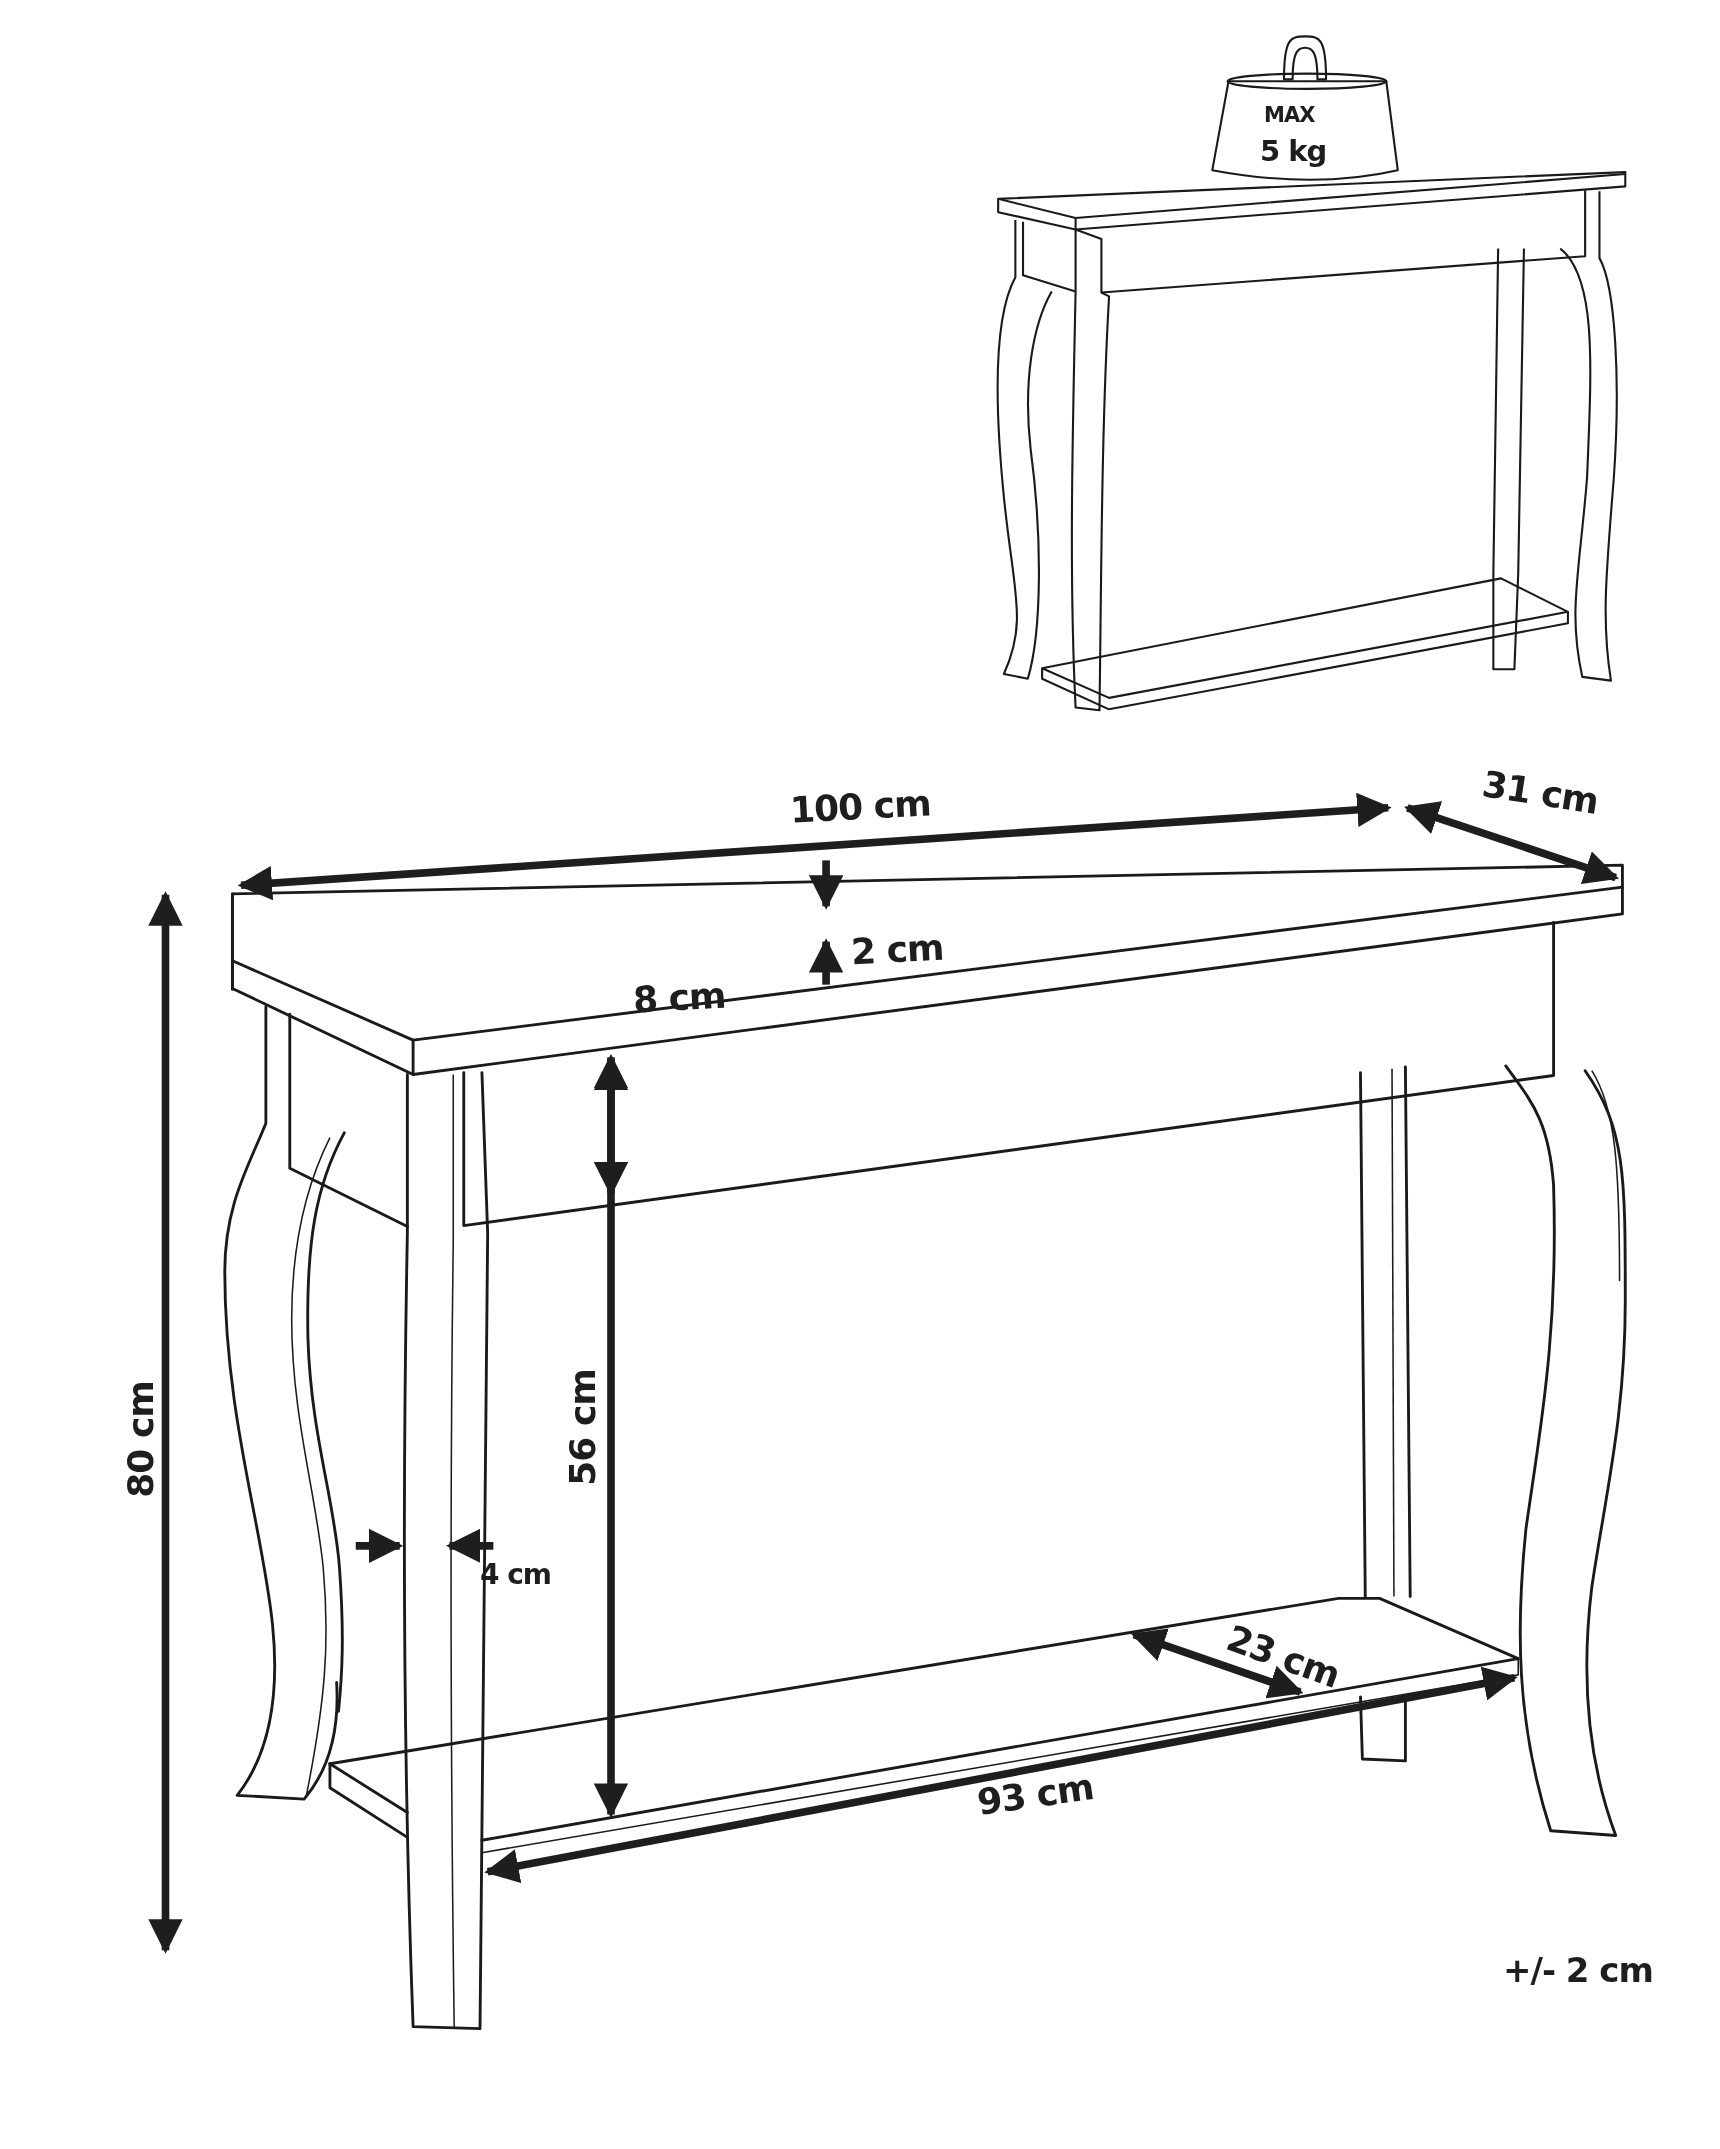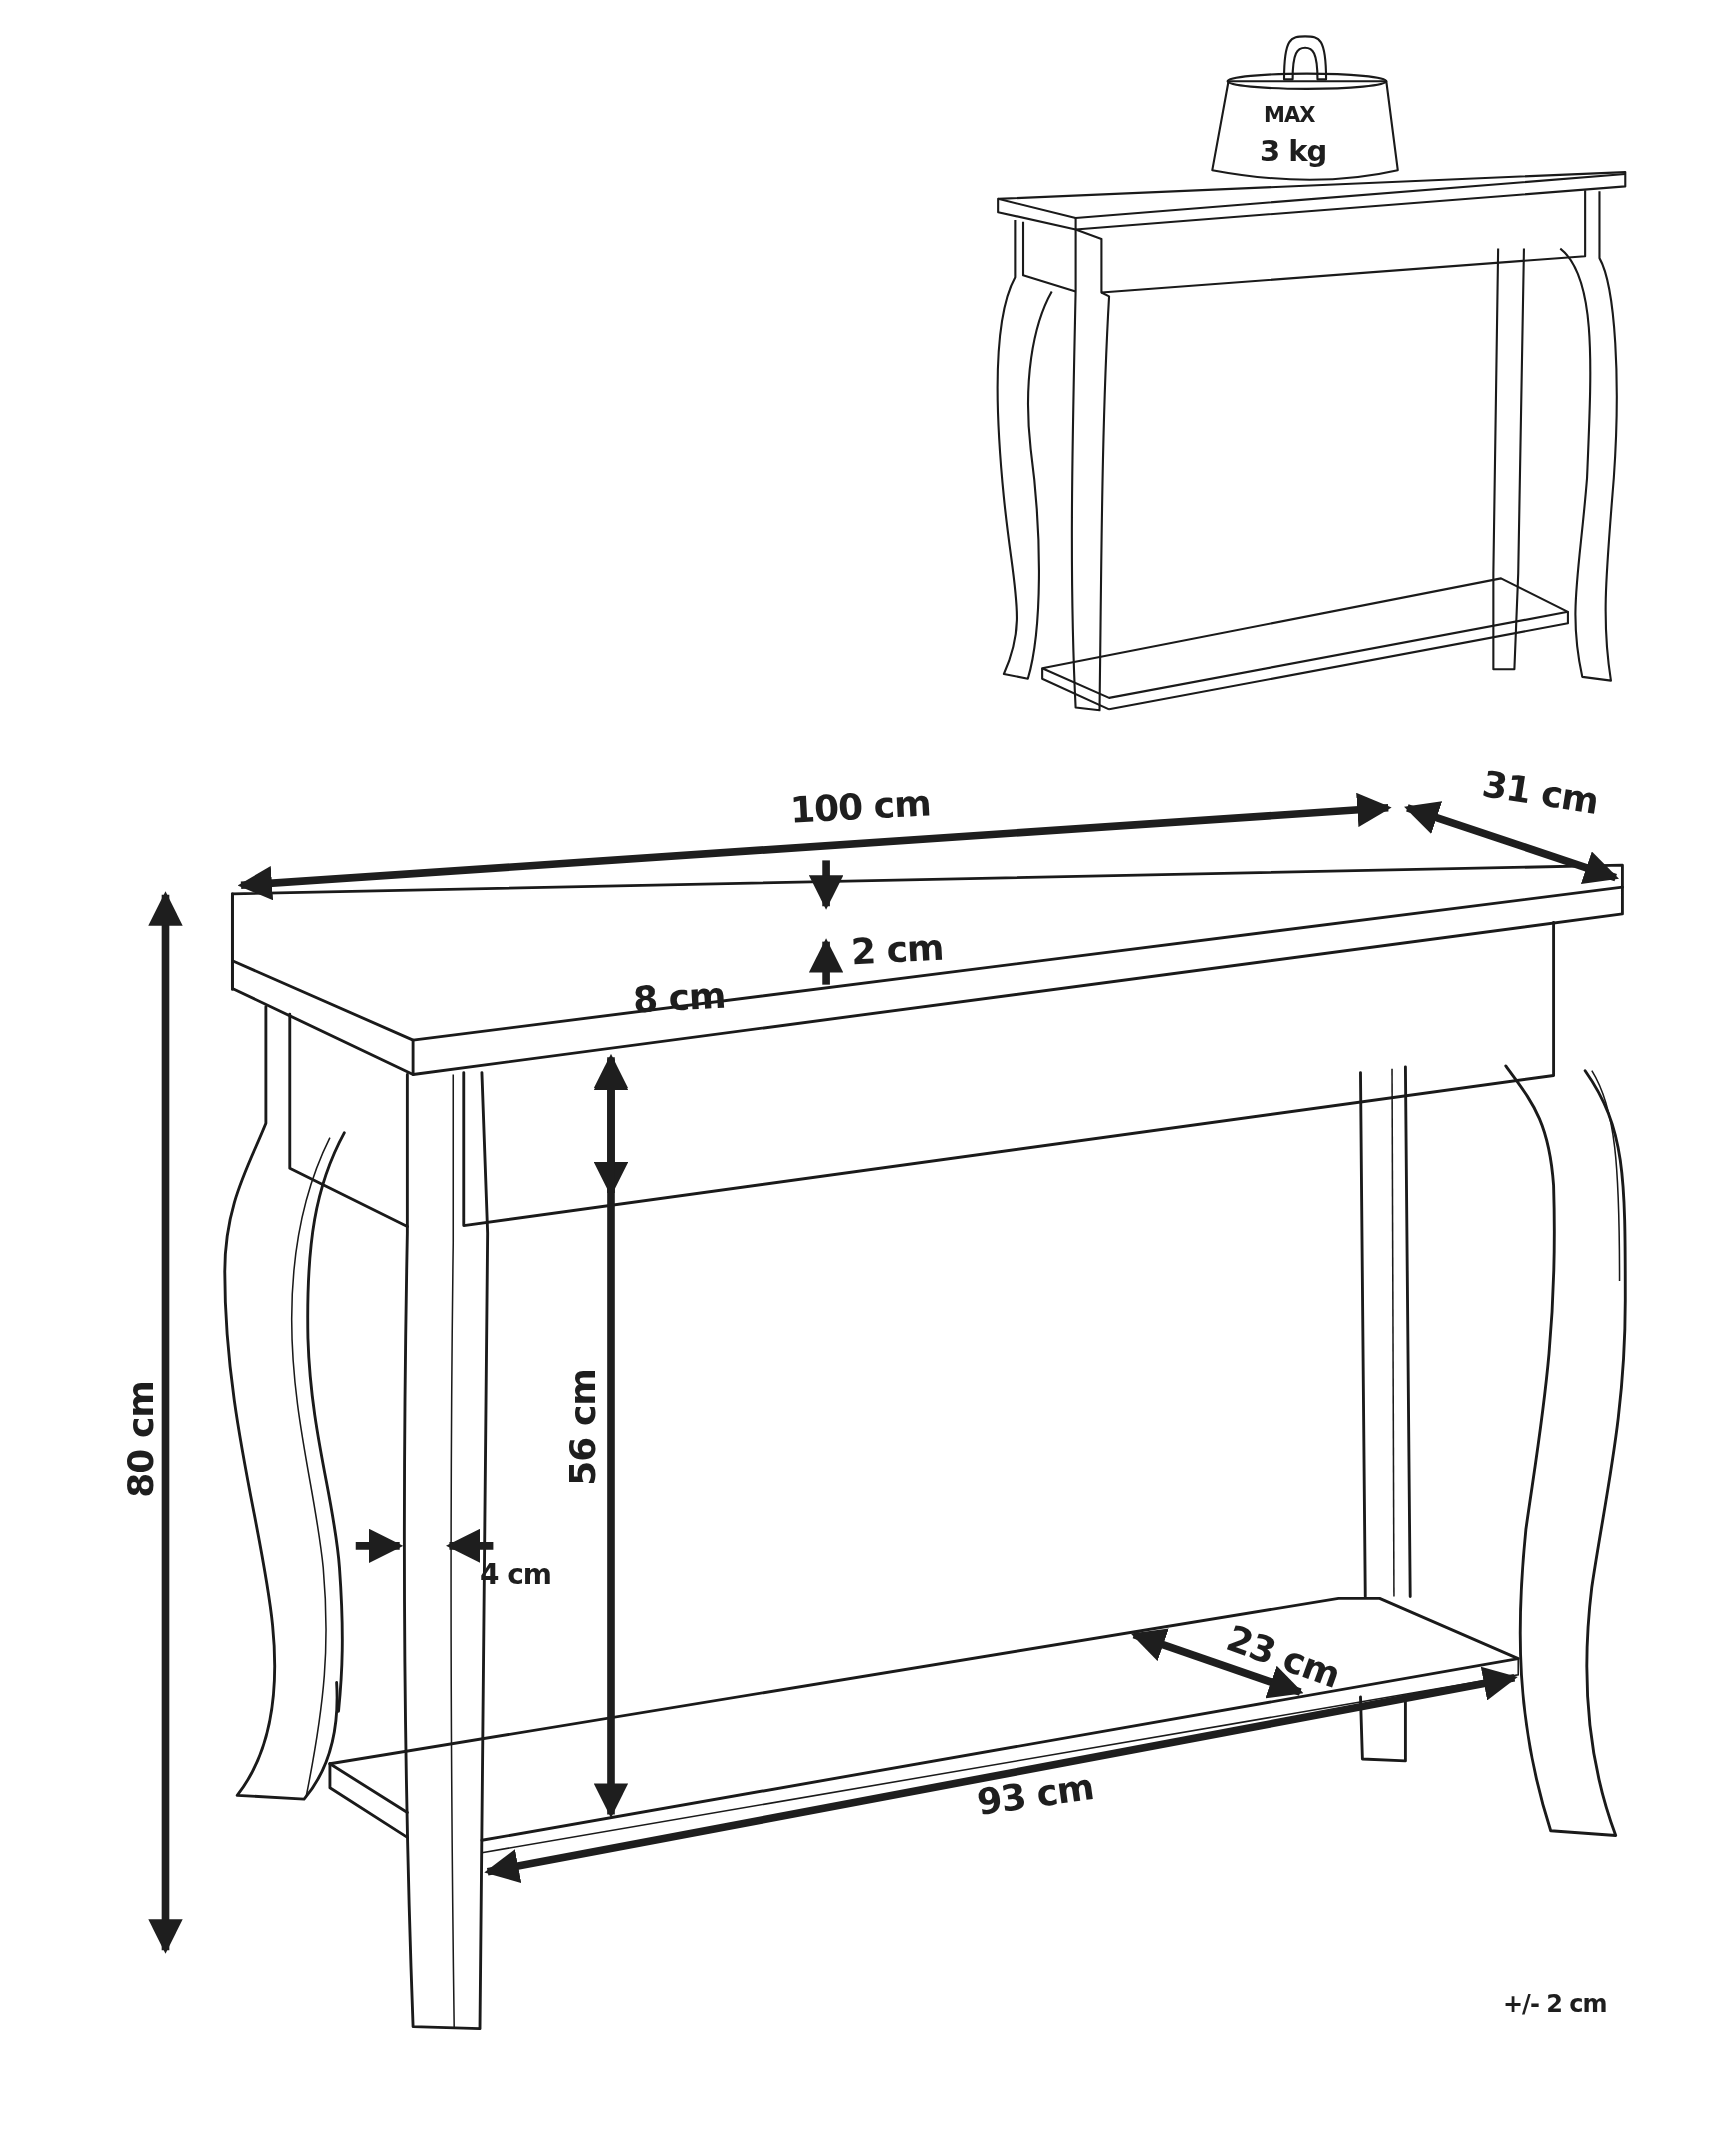--- a/index.html
+++ b/index.html
@@ -98,25 +98,25 @@
     <line class="dim" x1="372" y1="1617" x2="418" y2="1617" marker-end="url(#ah)"></line>
     <line class="dim" x1="516" y1="1617" x2="470" y2="1617" marker-end="url(#ah)"></line>
 
     <line class="dim" x1="1186" y1="1710" x2="1360" y2="1770" marker-start="url(#ah)" marker-end="url(#ah)"></line>
 
     <line class="dim" x1="510" y1="1958" x2="1584" y2="1755" marker-start="url(#ah)" marker-end="url(#ah)"></line>
   </g>
 </svg>
 
 <div class="lbl" style="left:1264px;top:103px;font-size:21px;">MAX</div>
-<div class="lbl" style="left:1260px;top:134px;font-size:29px;">3 kg</div>
+<div class="lbl" style="left:1260px;top:134px;font-size:29px;">5 kg</div>
 
 <div class="lbl" style="left:790px;top:786px;font-size:36px;transform:rotate(-3deg);">100 cm</div>
 <div class="lbl" style="left:1482px;top:772px;font-size:36px;transform:rotate(9deg);">31 cm</div>
 <div class="lbl" style="left:851px;top:929px;font-size:36px;transform:rotate(-3deg);">2 cm</div>
 <div class="lbl" style="left:633px;top:977px;font-size:36px;transform:rotate(-3deg);">8 cm</div>
 <div class="lbl" style="left:524px;top:1407px;font-size:36px;transform:rotate(-90deg);">56 cm</div>
 <div class="lbl" style="left:82px;top:1419px;font-size:36px;transform:rotate(-90deg);">80 cm</div>
 <div class="lbl" style="left:480px;top:1558px;font-size:28px;">4 cm</div>
 <div class="lbl" style="left:1225px;top:1636px;font-size:36px;transform:rotate(20deg);">23 cm</div>
 <div class="lbl" style="left:977px;top:1774px;font-size:36px;transform:rotate(-8deg);">93 cm</div>
-<div class="lbl" style="left:1503px;top:1990px;font-size:24px;">+/- 2 cm</div>
+<div class="lbl" style="left:1503px;top:1950px;font-size:34px;">+/- 2 cm</div>
 
 
 </body></html>

